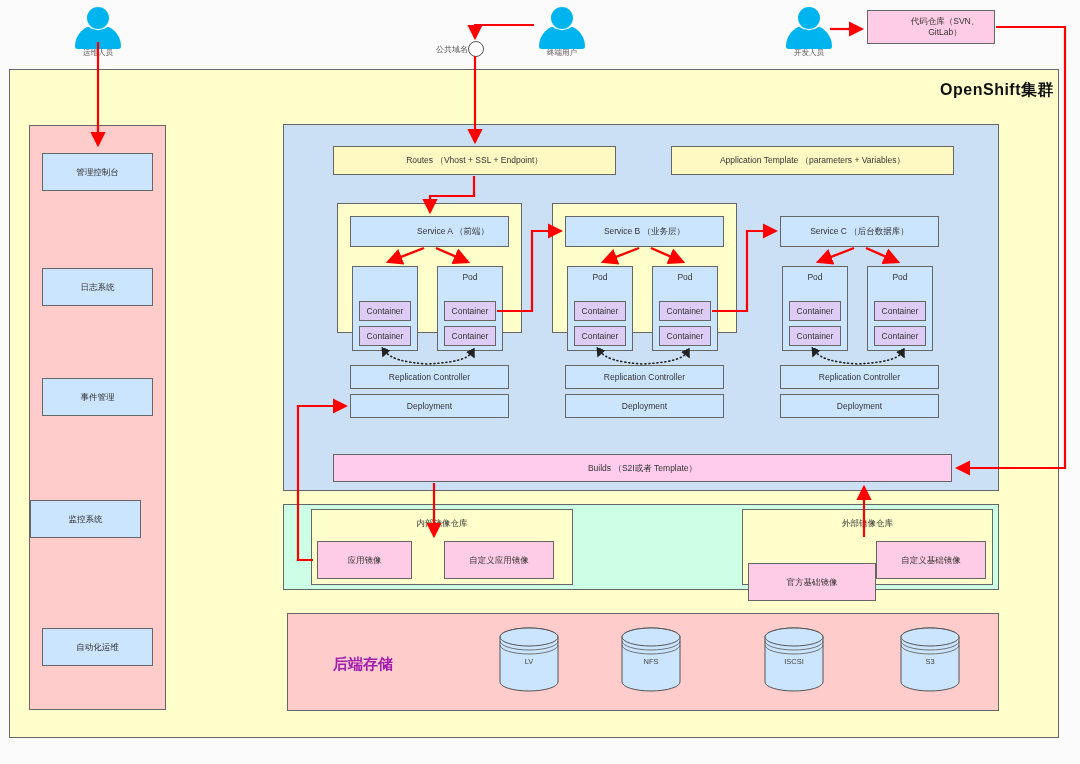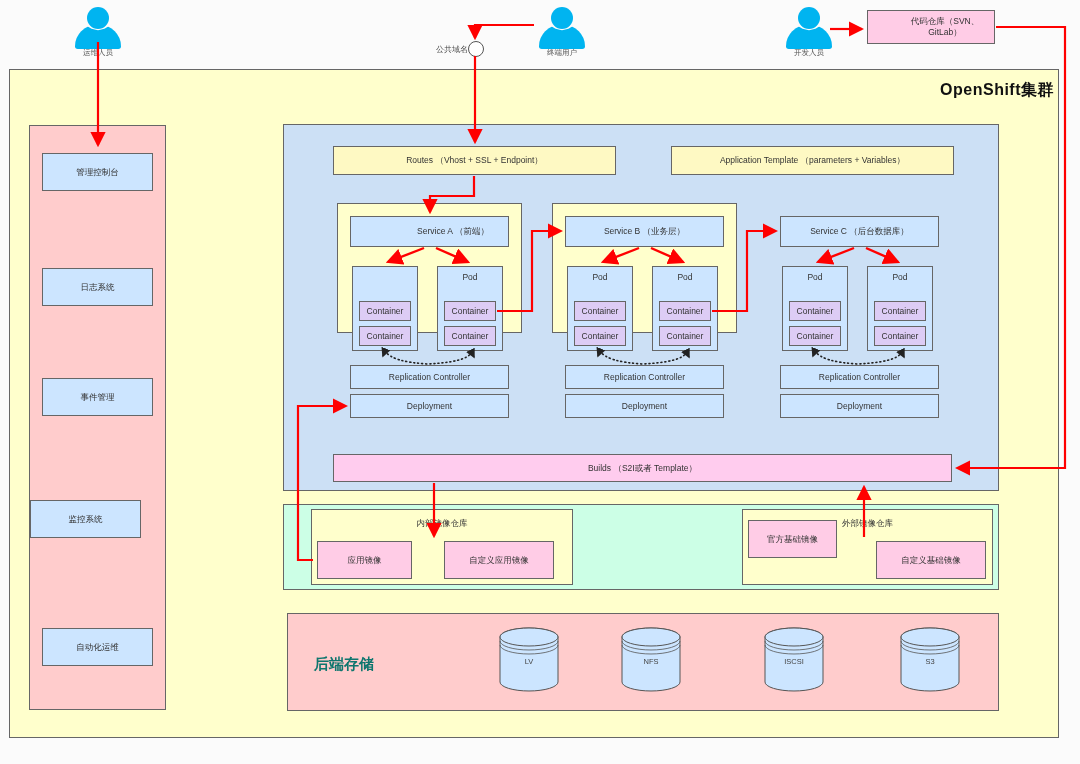--- a/index.html
+++ b/index.html
@@ -44,21 +44,21 @@
   .containerbox{background:#ddccf5;}
   .pinkbox{background:#ffccee;}
   .pinkbox2{background:#ffcce6;}
 
   
   #registry-band{left:283px;top:504px;width:716px;height:86px;background:#ccffe6;}
   .registry-inner{background:#ffffcc;}
 
   
   #storage-band{left:287px;top:613px;width:712px;height:98px;background:#ffcccc;}
-  #storage-title{position:absolute;left:314px;top:655px;font-size:15px;font-weight:bold;color:#0f766e;}
+  #storage-title{position:absolute;left:333px;top:655px;font-size:15px;font-weight:bold;color:#a21caf;}
 
   
   .cyl{position:absolute;width:62px;height:65px;}
   .cyl svg{display:block;}
   .cyl .cl{position:absolute;left:0;top:30px;width:62px;text-align:center;font-size:7.5px;color:#444;}
 
   
   #arrows{position:absolute;left:0;top:0;width:1080px;height:764px;pointer-events:none;}
 </style>
 </head>
@@ -219,21 +219,21 @@
   <div class="box pinkbox2" style="left:317px;top:541px;width:95px;height:38px;">
     <span class="lbl">应用镜像</span>
   </div>
   <div class="box pinkbox2" style="left:444px;top:541px;width:110px;height:38px;">
     <span class="lbl">自定义应用镜像</span>
   </div>
 
   <div class="box registry-inner" style="left:742px;top:509px;width:251px;height:76px;display:block;">
     <div style="text-align:center;font-size:8.5px;color:#333;margin-top:8px;">外部镜像仓库</div>
   </div>
-  <div class="box pinkbox2" style="left:748px;top:520px;width:89px;height:38px;">
+  <div class="box pinkbox2" style="left:748px;top:563px;width:128px;height:38px;">
     <span class="lbl">官方基础镜像</span>
   </div>
   <div class="box pinkbox2" style="left:876px;top:541px;width:110px;height:38px;">
     <span class="lbl">自定义基础镜像</span>
   </div>
 
   <div class="box" id="storage-band"></div>
   <div id="storage-title">后端存储</div>
 
   <div class="cyl" style="left:498px;top:627px;">

